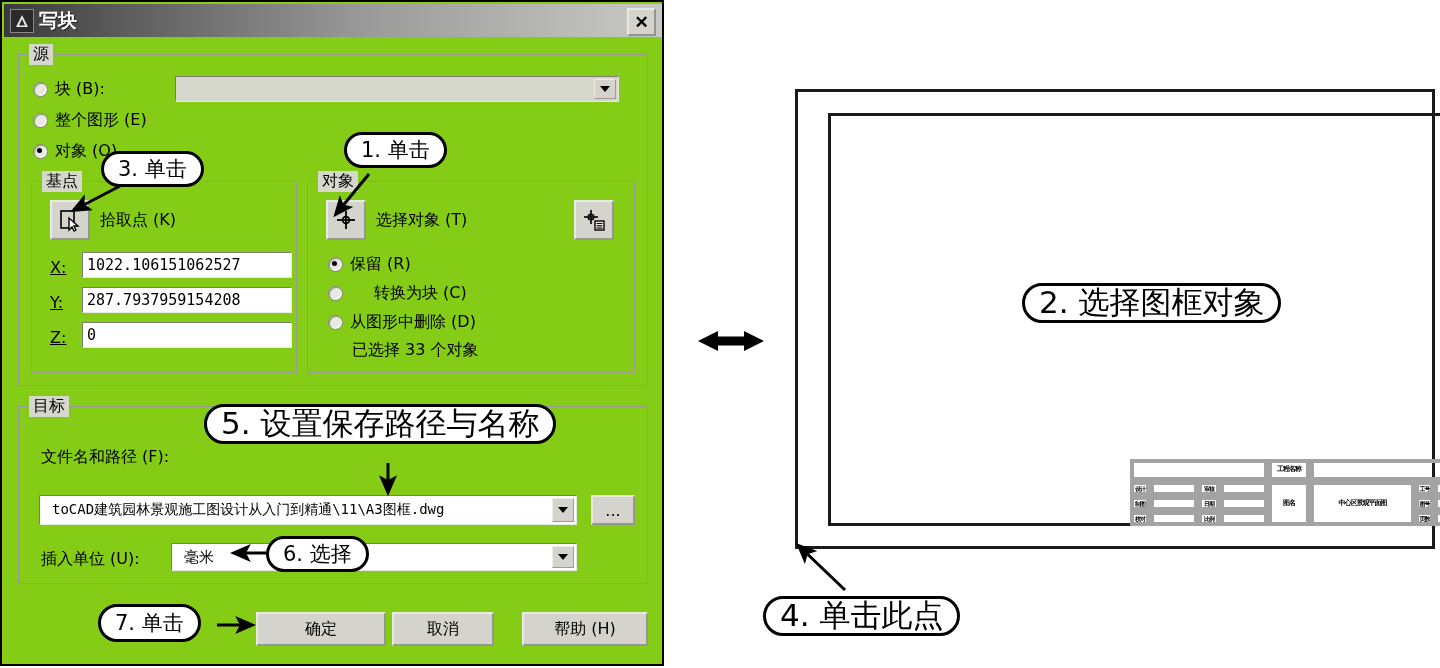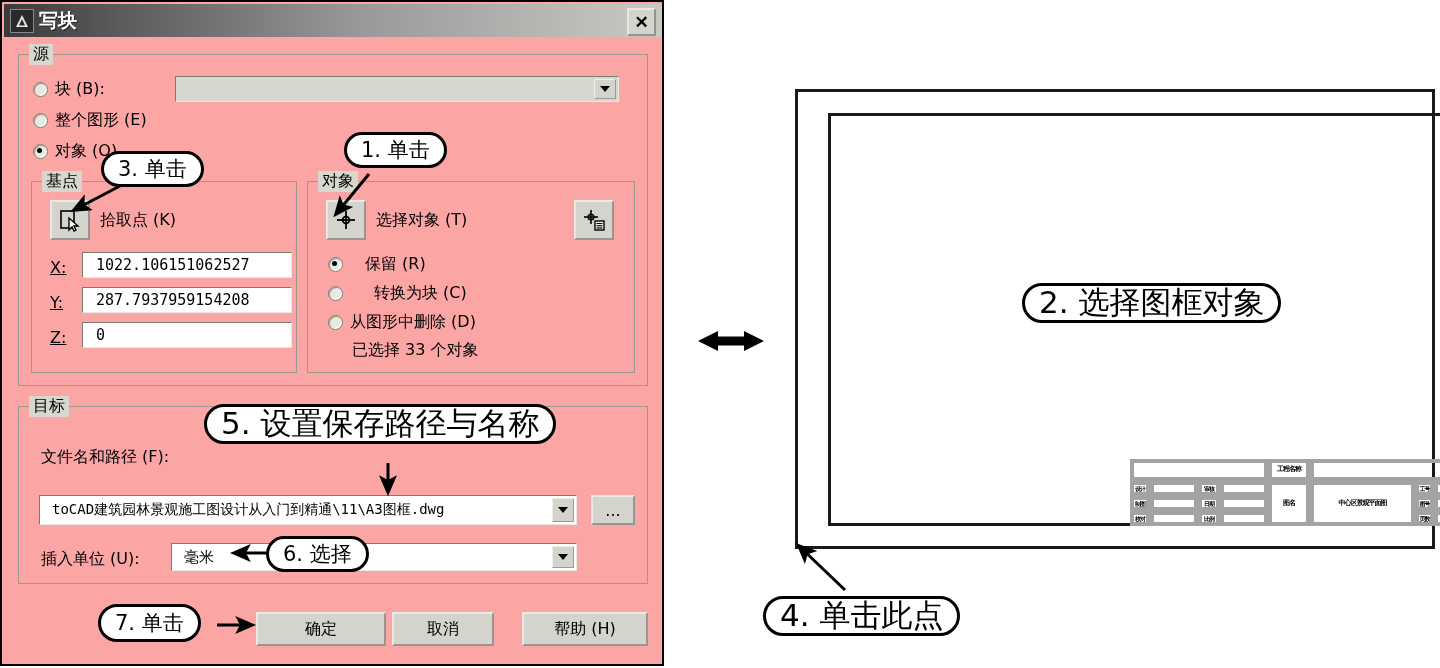--- a/index.html
+++ b/index.html
@@ -8,21 +8,21 @@
     background: #ffffff;
     font-family: "Liberation Sans", "DejaVu Sans", sans-serif;
     overflow: hidden;
   }
   #root { position: relative; width: 1440px; height: 668px; }
 
   
   #dialog {
     position: absolute; left: 0; top: 0;
     width: 664px; height: 666px;
-    background: #fca5a5;
+    background: #84cc16;
     border: 2px solid #000;
     box-sizing: border-box;
   }
   #titlebar {
     position: absolute; left: 2px; top: 2px;
     width: 658px; height: 33px;
     background: linear-gradient(to right, #3a3a3a 0%, #5c5c5c 18%, #9a9a9a 55%, #c9c9c4 100%);
     display: flex; align-items: center;
   }
   #title-icon {
@@ -81,21 +81,21 @@
     width: 5px; height: 5px; border-radius: 50%; background: #000;
   }
 
   
   .tinput {
     position: absolute; background: #ffffff;
     border: 1px solid #7c7c70;
     border-right-color: #e8e8e2; border-bottom-color: #e8e8e2;
     box-sizing: border-box;
     display: flex; align-items: center;
-    padding-left: 13px;
+    padding-left: 4px;
     font-family: "DejaVu Sans Mono", monospace;
     font-size: 15px; color: #000;
     overflow: hidden; white-space: nowrap;
   }
 
   
   .combo {
     position: absolute; background: #ffffff;
     border: 1px solid #7c7c70;
     border-right-color: #e8e8e2; border-bottom-color: #e8e8e2;
@@ -256,21 +256,21 @@
             <line x1="9" y1="2" x2="9" y2="16" stroke="#000" stroke-width="1.6"></line>
             <line x1="2" y1="9" x2="16" y2="9" stroke="#000" stroke-width="1.6"></line>
             <circle cx="9" cy="9" r="2.8" fill="none" stroke="#000" stroke-width="1.6"></circle>
             <rect x="13" y="13" width="9" height="9" fill="#fff" stroke="#000" stroke-width="1.4"></rect>
             <line x1="14.5" y1="15.5" x2="20.5" y2="15.5" stroke="#000" stroke-width="1.2"></line>
             <line x1="14.5" y1="17.8" x2="20.5" y2="17.8" stroke="#000" stroke-width="1.2"></line>
             <line x1="14.5" y1="20" x2="20.5" y2="20" stroke="#000" stroke-width="1.2"></line>
           </svg>
         </div>
 
-        <div class="radio-row" style="left:20px; top:72px;gap:15px;">
+        <div class="radio-row" style="left:20px; top:72px;">
           <span class="radio on"></span>
           <span class="lbl">保留 (R)</span>
         </div>
         <div class="radio-row" style="left:20px; top:101px;gap:24px;">
           <span class="radio"></span>
           <span class="lbl">转换为块 (C)</span>
         </div>
         <div class="radio-row" style="left:20px; top:130px;">
           <span class="radio"></span>
           <span class="lbl">从图形中删除 (D)</span>

